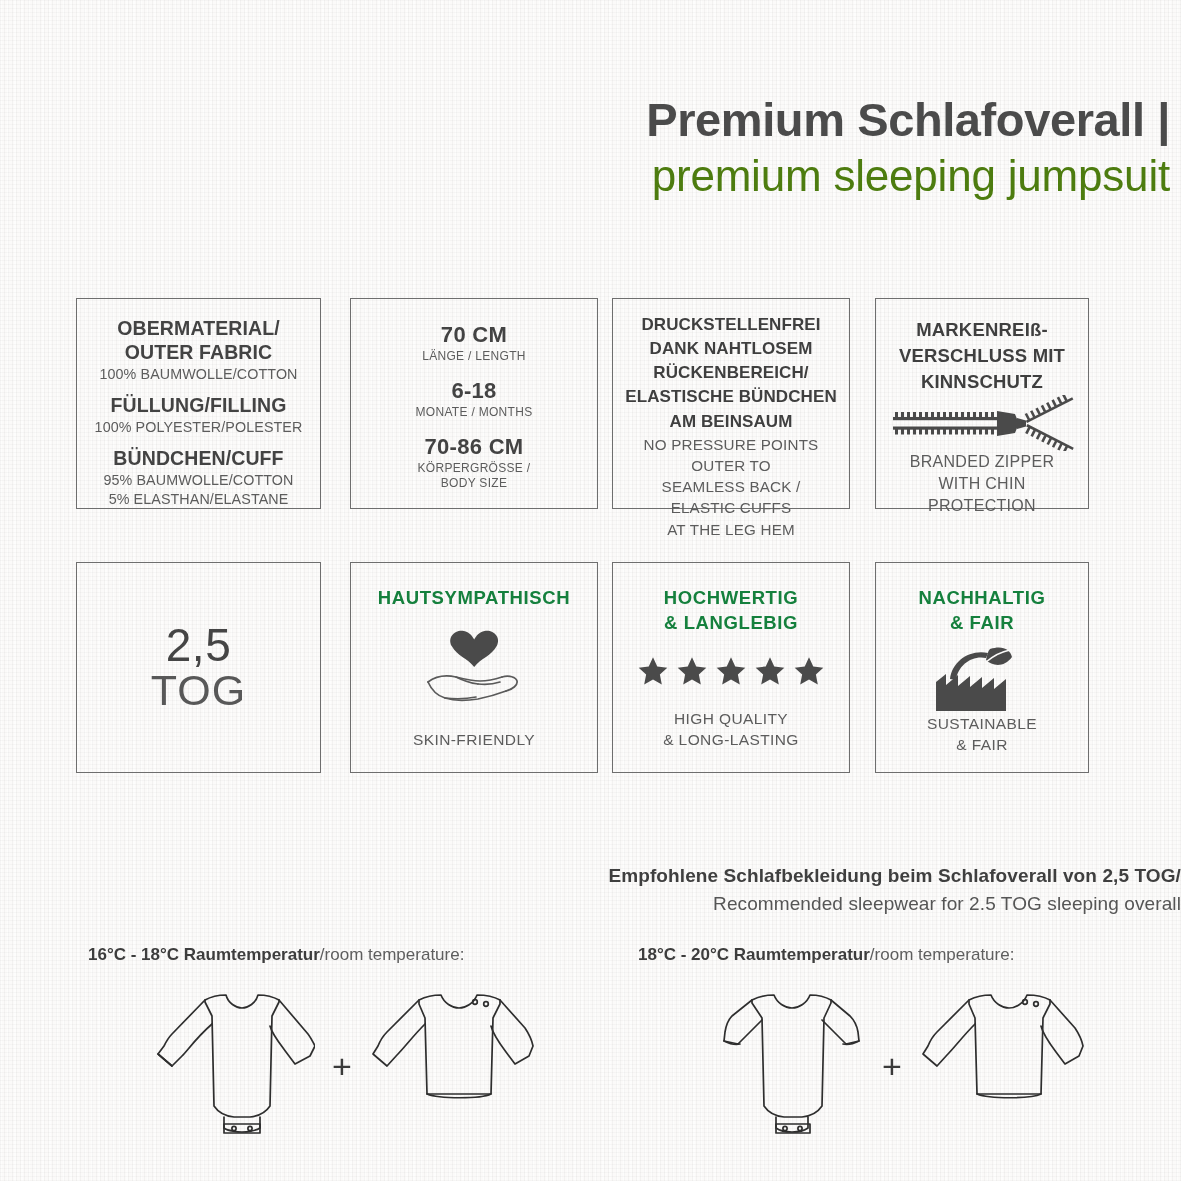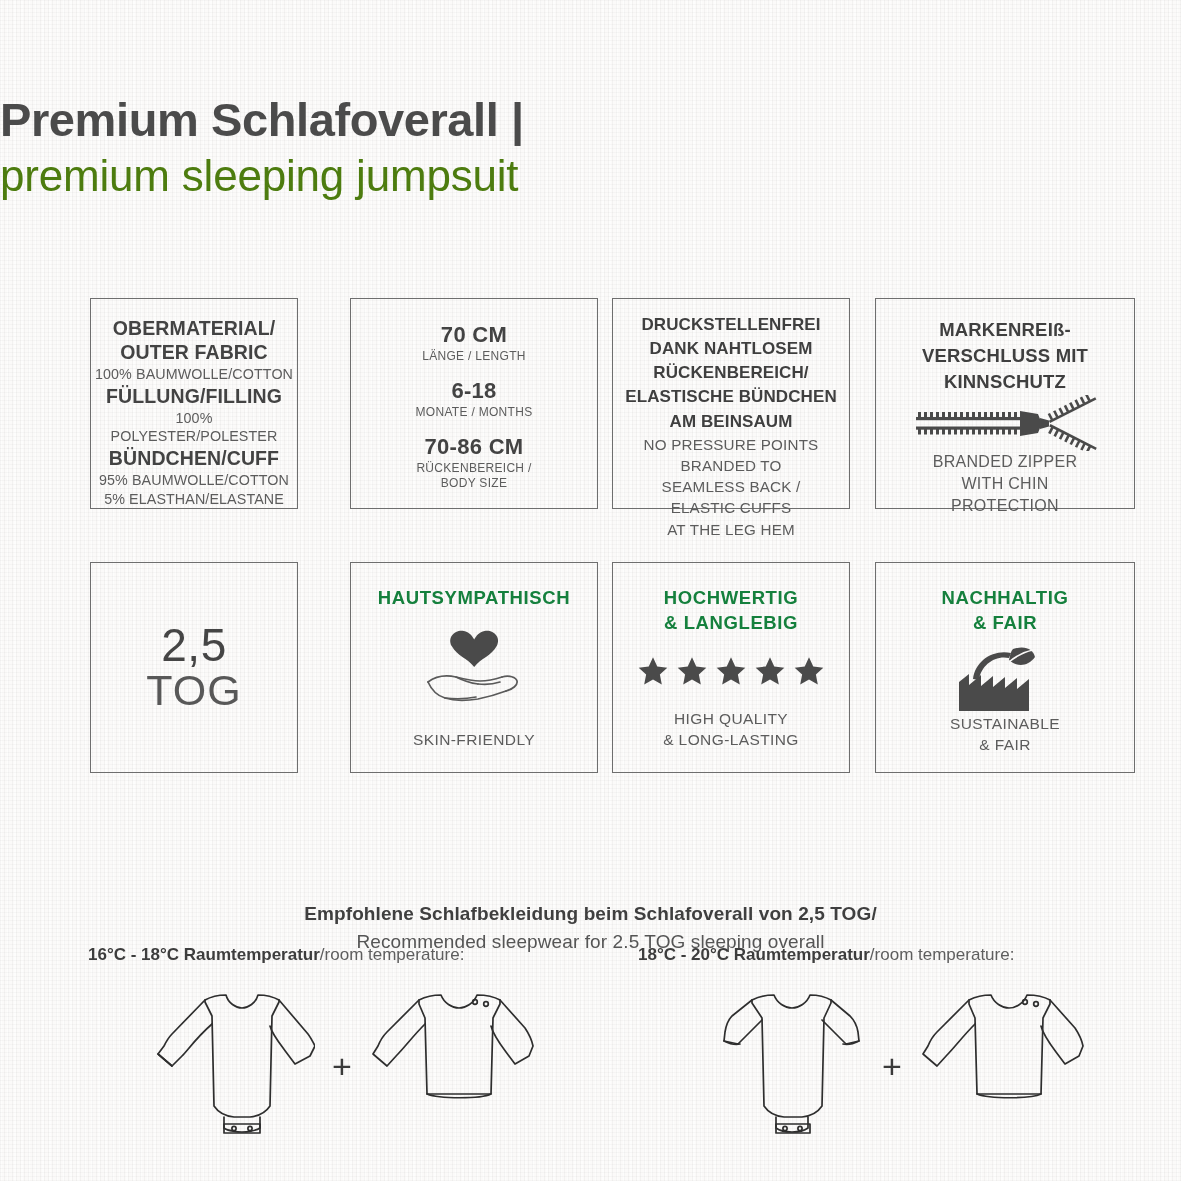--- a/index.html
+++ b/index.html
@@ -18,21 +18,21 @@
     background-image:
       repeating-linear-gradient(90deg, rgba(0,0,0,0.030) 0 1px, rgba(0,0,0,0) 1px 4px),
       repeating-linear-gradient(0deg, rgba(0,0,0,0.022) 0 1px, rgba(0,0,0,0) 1px 4px),
       repeating-linear-gradient(90deg, rgba(255,255,255,0.55) 0 2px, rgba(0,0,0,0) 2px 7px);
     pointer-events:none;
     z-index:0;
   }
   .page{position:absolute;inset:0;z-index:1;}
 
   
-  .title-wrap{position:absolute;left:0;right:11px;top:94px;text-align:left;}
+  .title-wrap{position:absolute;left:0;right:11px;top:94px;text-align:right;}
   .title-1{
     font-size:47px;font-weight:bold;letter-spacing:-0.4px;
     color:#4b4b4b;line-height:1.12;
   }
   .title-2{
     font-size:44px;font-weight:300;letter-spacing:-0.2px;
     color:#4d7c0f;line-height:1.15;margin-top:4px;
   }
 
   
@@ -40,24 +40,24 @@
     position:absolute;
     border:1.6px solid #6e6e6e;
     box-sizing:border-box;
     background:transparent;
     display:flex;flex-direction:column;
     align-items:center;
     text-align:center;
   }
   .r1{top:298px;height:211px;}
   .r2{top:562px;height:211px;}
-  .c1{left:90px;width:208px;}
+  .c1{left:76px;width:245px;}
   .c2{left:350px;width:248px;}
   .c3{left:612px;width:238px;}
-  .c4{left:875px;width:260px;}
+  .c4{left:875px;width:214px;}
 
   
   .b1-h{font-size:19.5px;font-weight:bold;color:#434343;line-height:1.23;letter-spacing:0.1px;}
   .b1-s{font-size:14.3px;font-weight:400;color:#5c5c5c;line-height:1.28;letter-spacing:0.1px;}
   .gap-a{height:13px;}
 
   
   .b2-h{font-size:22px;font-weight:bold;color:#434343;line-height:1.25;letter-spacing:0.3px;}
   .b2-s{font-size:12px;font-weight:400;color:#5c5c5c;line-height:1.3;letter-spacing:0.3px;}
 
@@ -81,21 +81,21 @@
   .pad-top-22{padding-top:22px;}
 
   .spacer{flex:1 1 auto;}
 
   .icon-mid{display:flex;align-items:center;justify-content:center;}
 
   
   .stars{display:flex;gap:5px;align-items:center;justify-content:center;}
 
   
-  .rec-wrap{position:absolute;left:0;right:0;top:862px;text-align:center;margin-top:38px;}
+  .rec-wrap{position:absolute;left:0;right:0;top:862px;text-align:right;}
   .rec-1{font-size:19px;font-weight:bold;color:#3f3f3f;line-height:1.45;letter-spacing:0.1px;}
   .rec-2{font-size:19px;font-weight:400;color:#555;line-height:1.45;letter-spacing:0.1px;}
 
   .temp-label{position:absolute;font-size:17px;line-height:1.3;white-space:nowrap;}
   .temp-left{left:88px;top:944px;}
   .temp-right{left:638px;top:944px;}
   .temp-b{font-weight:bold;color:#3d3d3d;}
   .temp-l{font-weight:400;color:#5e5e5e;}
 
   .garments{position:absolute;top:986px;left:0;right:0;height:170px;}
@@ -137,34 +137,34 @@
 
   <div class="box r1 c2">
     <div class="pad-top-22"></div>
     <div class="b2-h">70 CM</div>
     <div class="b2-s">LÄNGE / LENGTH</div>
     <div class="gap-a"></div>
     <div class="b2-h">6-18</div>
     <div class="b2-s">MONATE / MONTHS</div>
     <div class="gap-a"></div>
     <div class="b2-h">70-86 CM</div>
-    <div class="b2-s">RÜCKENBEREICH /</div>
+    <div class="b2-s">KÖRPERGRÖSSE /</div>
     <div class="b2-s">BODY SIZE</div>
   </div>
 
   <div class="box r1 c3">
     <div class="pad-top-14"></div>
     <div class="b3-h">DRUCKSTELLENFREI</div>
     <div class="b3-h">DANK NAHTLOSEM</div>
     <div class="b3-h">RÜCKENBEREICH/</div>
     <div class="b3-h">ELASTISCHE BÜNDCHEN</div>
     <div class="b3-h">AM BEINSAUM</div>
     <div style="height:8px"></div>
     <div class="b3-s">NO PRESSURE POINTS</div>
-    <div class="b3-s">BRANDED TO</div>
+    <div class="b3-s">OUTER TO</div>
     <div class="b3-s">SEAMLESS BACK /</div>
     <div class="b3-s">ELASTIC CUFFS</div>
     <div class="b3-s">AT THE LEG HEM</div>
   </div>
 
   <div class="box r1 c4">
     <div class="pad-top-18"></div>
     <div class="b4-h">MARKENREIß-</div>
     <div class="b4-h">VERSCHLUSS MIT</div>
     <div class="b4-h">KINNSCHUTZ</div>

